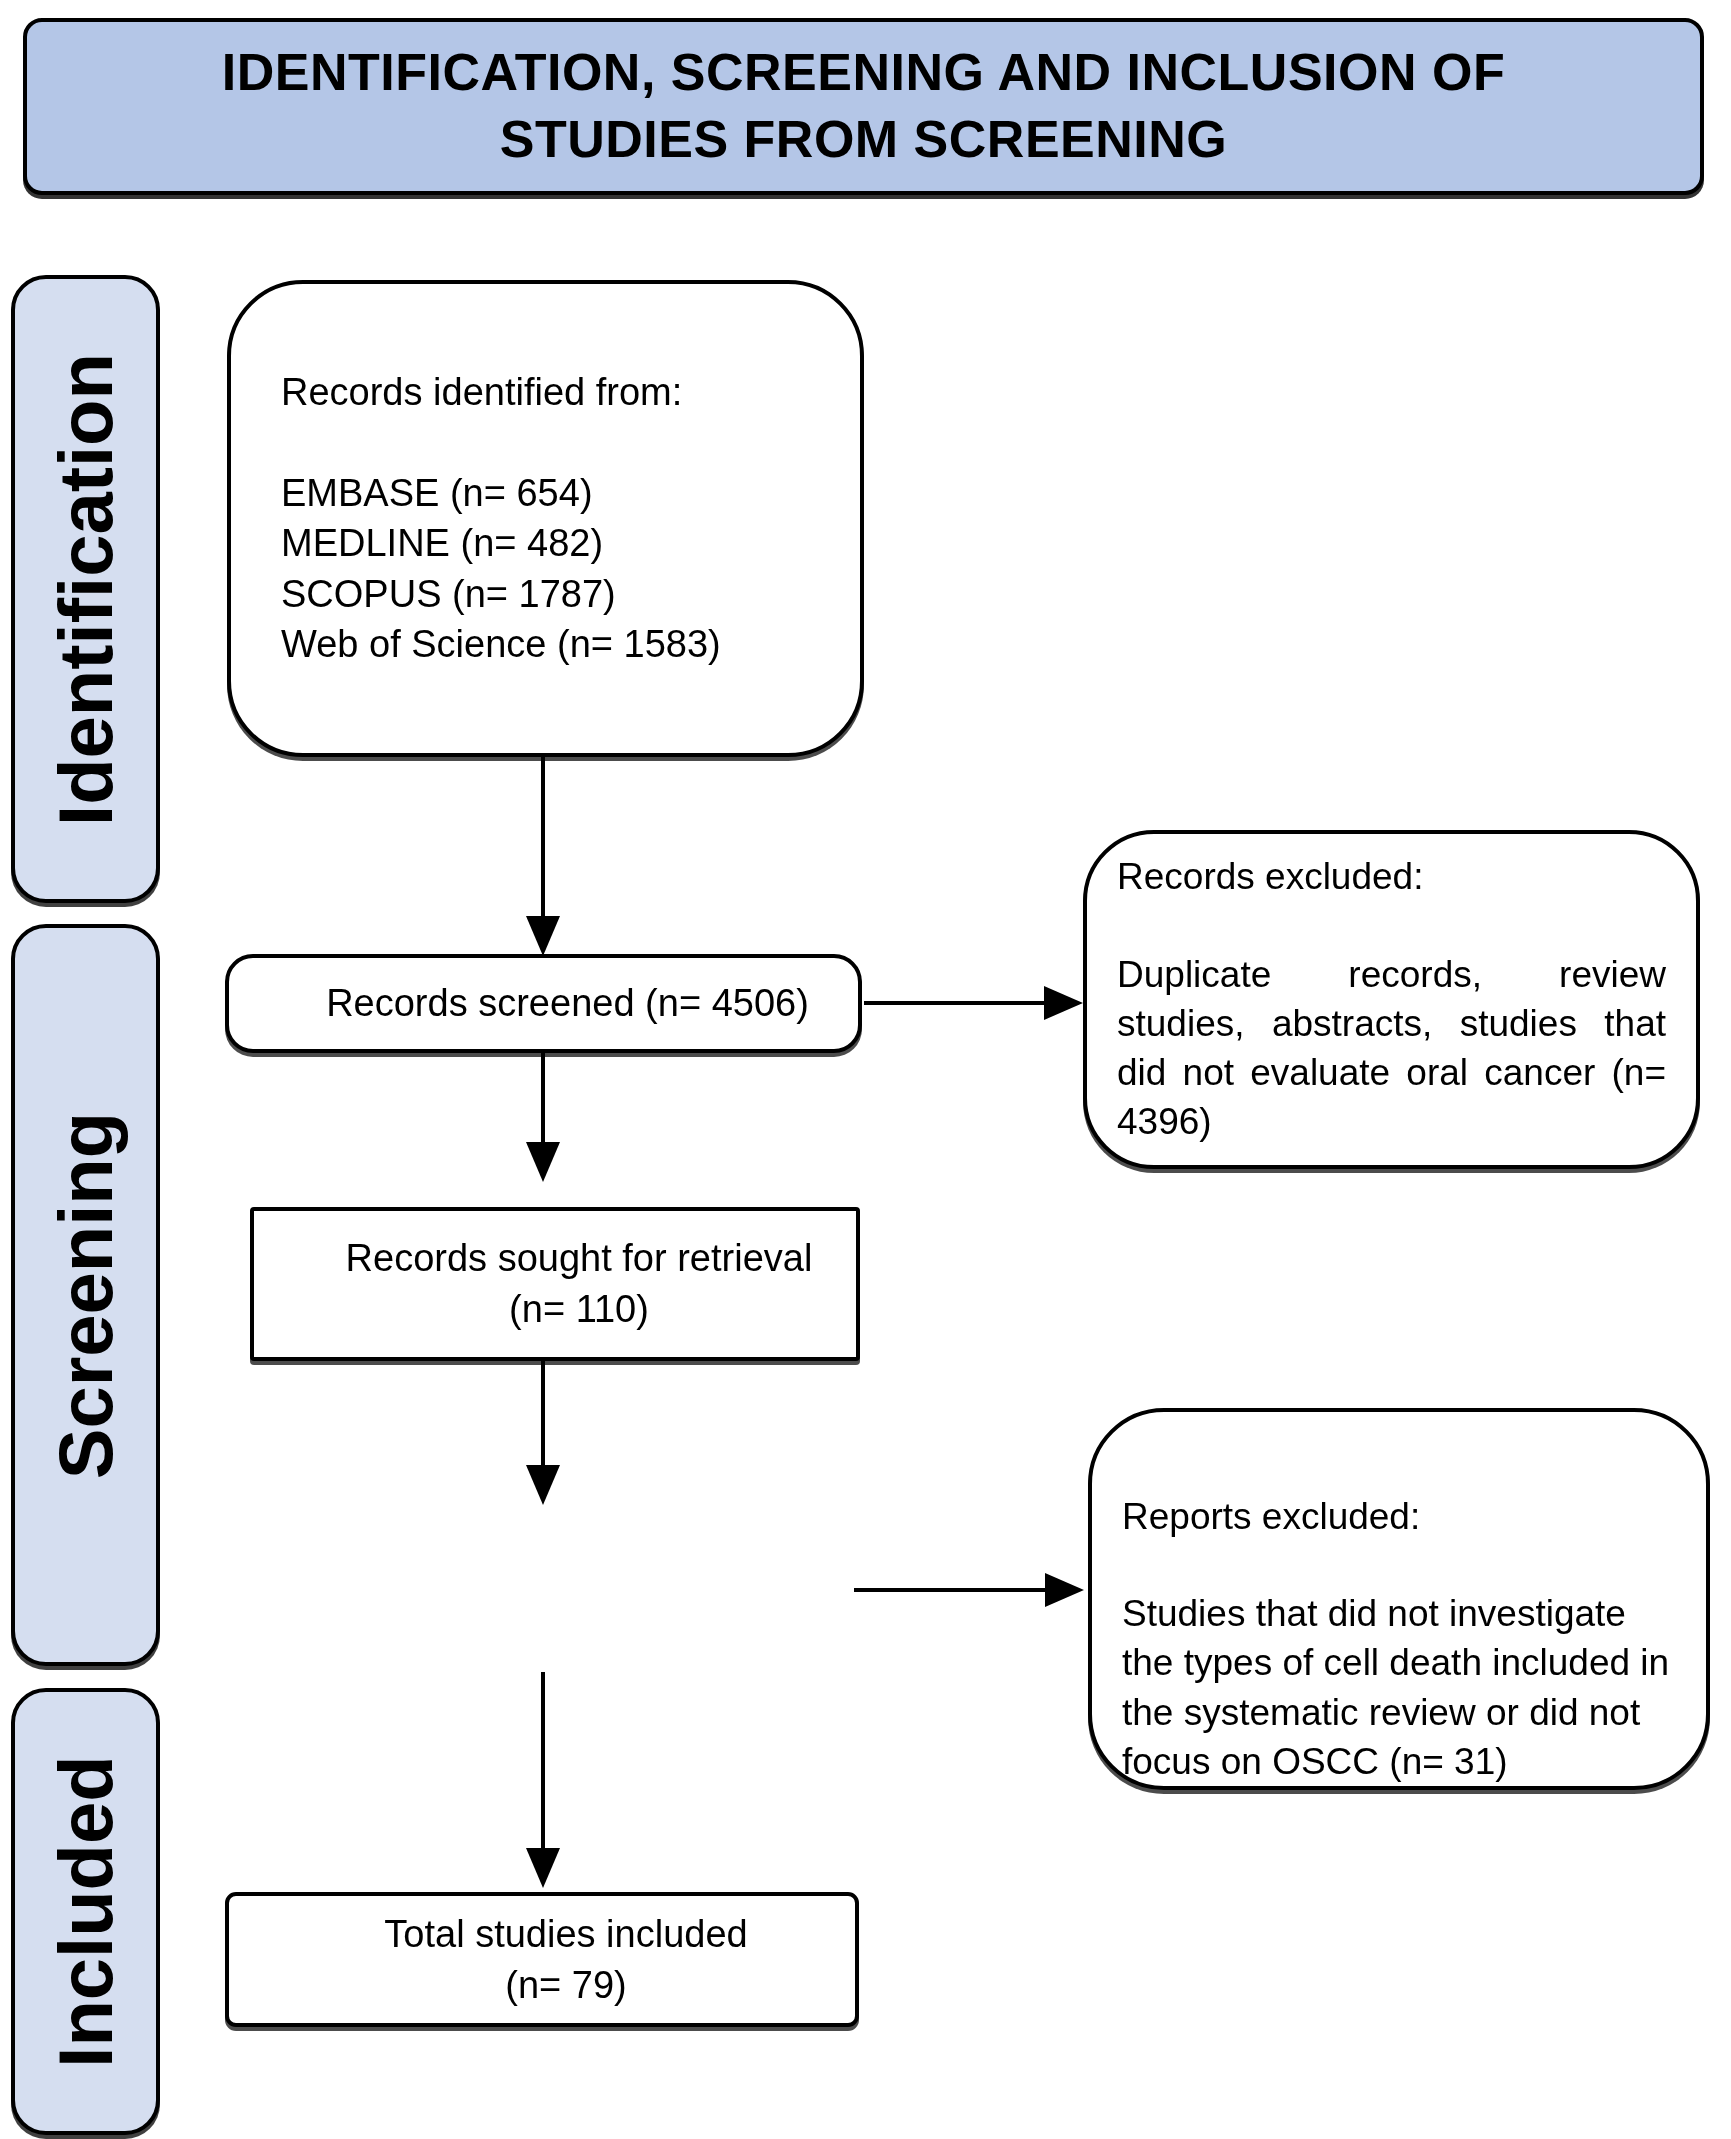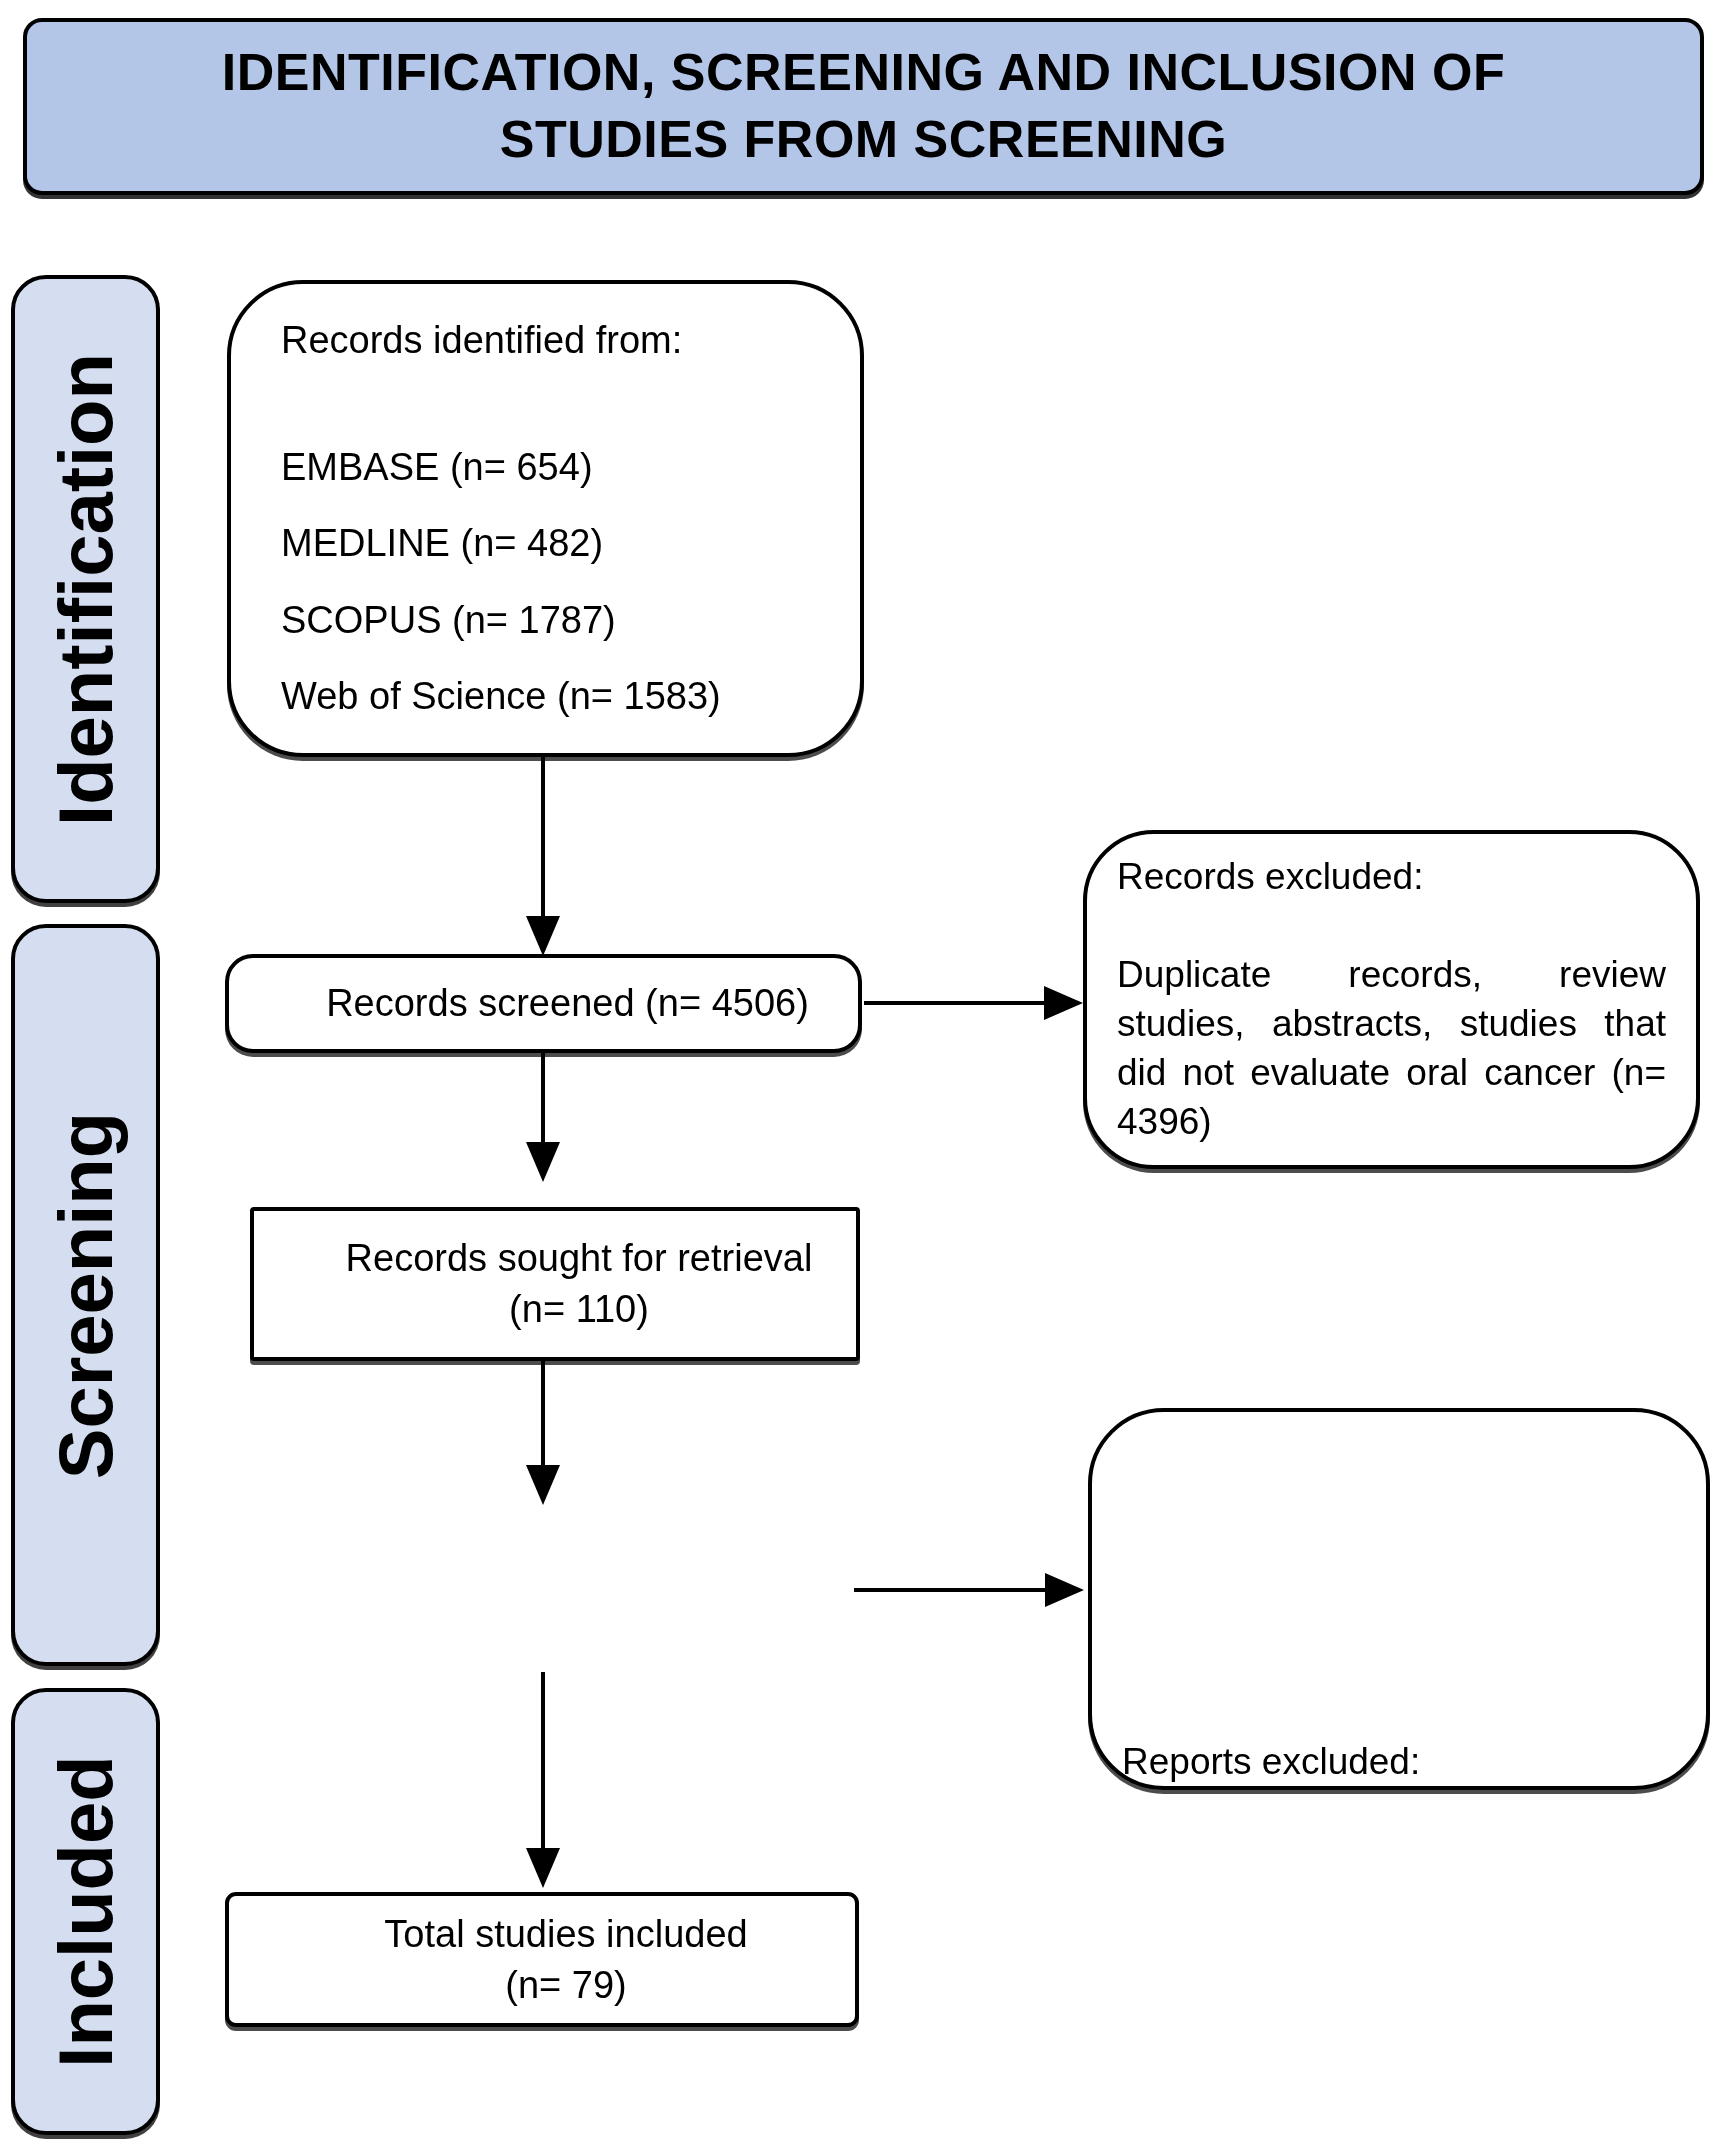--- a/index.html
+++ b/index.html
@@ -71,21 +71,20 @@
     display:flex; flex-direction:column; justify-content:center;
     font-size:38px;
     line-height:1.33;
     padding-left:48px;
   }
   .node-identified{
     left:227px; top:280px; width:637px; height:477px;
     border-radius:76px;
     padding:20px 20px 20px 50px;
     text-align:left;
-    gap:26px;
   }
   .node-identified .heading{ margin-bottom:50px; }
   .node-screened{
     left:225px; top:954px; width:637px; height:99px;
     border-radius:28px;
     text-align:center;
   }
   .node-sought{
     left:250px; top:1207px; width:610px; height:154px;
     border-radius:4px;
@@ -177,20 +176,21 @@
   </div>
 
   <div class="node node-sought">
     <div>Records sought for retrieval</div>
     <div>(n= 110)</div>
   </div>
 
 
   <div class="node node-reports-excluded">
     <div class="heading">Reports excluded:</div>
+    <div class="body">Studies that did not investigate the types of cell death included in the systematic review or did not focus on OSCC (n= 31)</div>
   </div>
 
   <div class="node node-total">
     <div>Total studies included</div>
     <div>(n= 79)</div>
   </div>
 
   <div class="line vline" style="left:541px;top:757px;height:159px;"></div>
   <div class="arrow-down" style="left:526px;top:916px;"></div>
 

